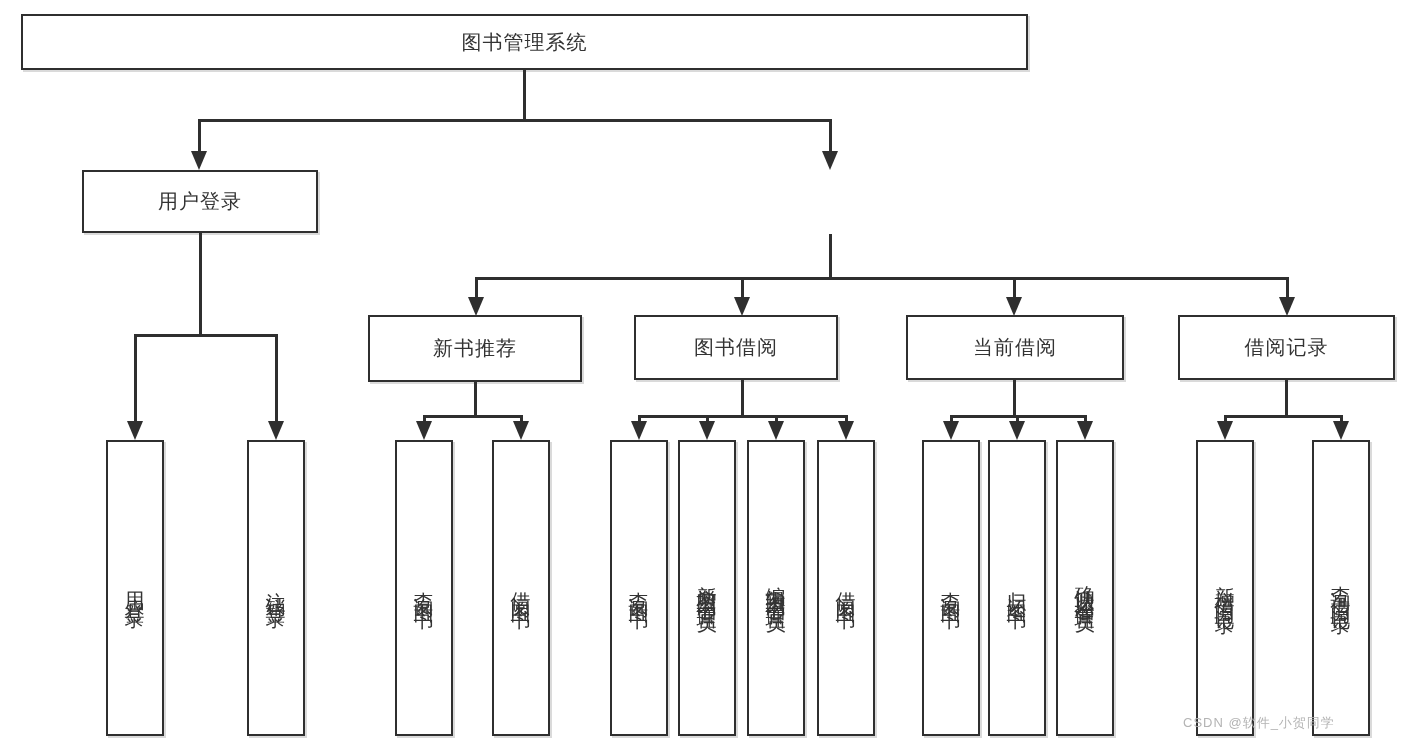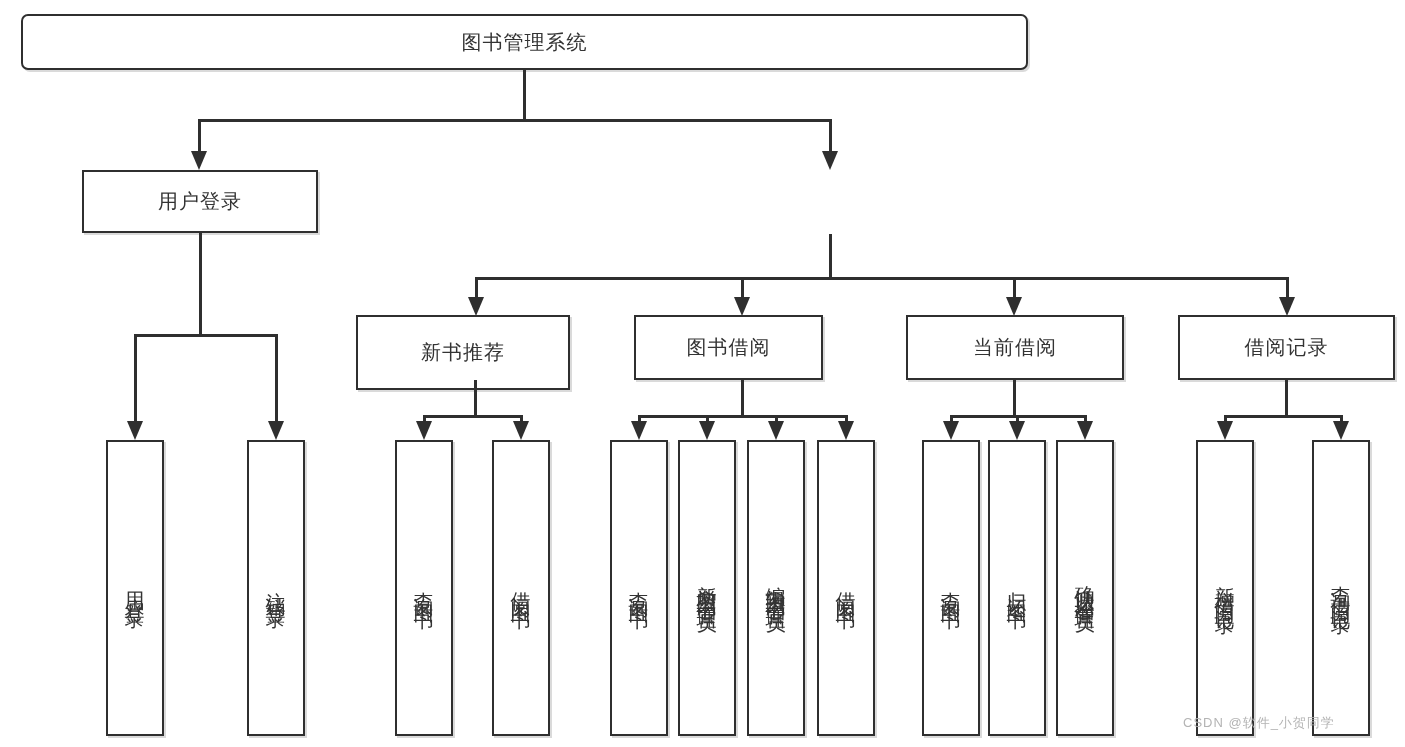--- a/index.html
+++ b/index.html
@@ -49,21 +49,21 @@
     color: #b4b4b4;
     letter-spacing: 1px;
     white-space: nowrap;
   }
 </style>
 </head>
 <body>
 
 <div class="canvas">
 
-  <div class="node" style="left:21px; top:14px; width:1007px; height:56px;border-radius:7px;">
+  <div class="node" style="left:21px; top:14px; width:1007px; height:56px;">
     <span>图书管理系统</span>
   </div>
 
   <div class="vline" style="left:523px; top:70px; height:50px;"></div>
   <div class="hline" style="left:198px; top:119px; width:634px;"></div>
 
   <div class="vline" style="left:198px; top:119px; height:34px;"></div>
   <div class="tri" style="left:191px; top:151px;"></div>
 
   <div class="vline" style="left:829px; top:119px; height:34px;"></div>
@@ -84,24 +84,24 @@
   <div class="hline" style="left:475px; top:277px; width:813px;"></div>
   <div class="vline" style="left:475px; top:277px; height:22px;"></div>
   <div class="tri" style="left:468px; top:297px;"></div>
   <div class="vline" style="left:741px; top:277px; height:22px;"></div>
   <div class="tri" style="left:734px; top:297px;"></div>
   <div class="vline" style="left:1013px; top:277px; height:22px;"></div>
   <div class="tri" style="left:1006px; top:297px;"></div>
   <div class="vline" style="left:1286px; top:277px; height:22px;"></div>
   <div class="tri" style="left:1279px; top:297px;"></div>
 
-  <div class="node" style="left:356px; top:315px; width:214px; height:75px;align-items:center;">
+  <div class="node" style="left:368px; top:315px; width:214px; height:67px;align-items:center;">
     <span>新书推荐</span>
   </div>
-  <div class="node" style="left:634px; top:315px; width:189px; height:65px;">
+  <div class="node" style="left:634px; top:315px; width:204px; height:65px;">
     <span>图书借阅</span>
   </div>
   <div class="node" style="left:1178px; top:315px; width:217px; height:65px;">
     <span>借阅记录</span>
   </div>
   <div class="node" style="left:906px; top:315px; width:218px; height:65px;">
     <span>当前借阅</span>
   </div>
 
   <div class="vline" style="left:474px; top:380px; height:38px;"></div>

